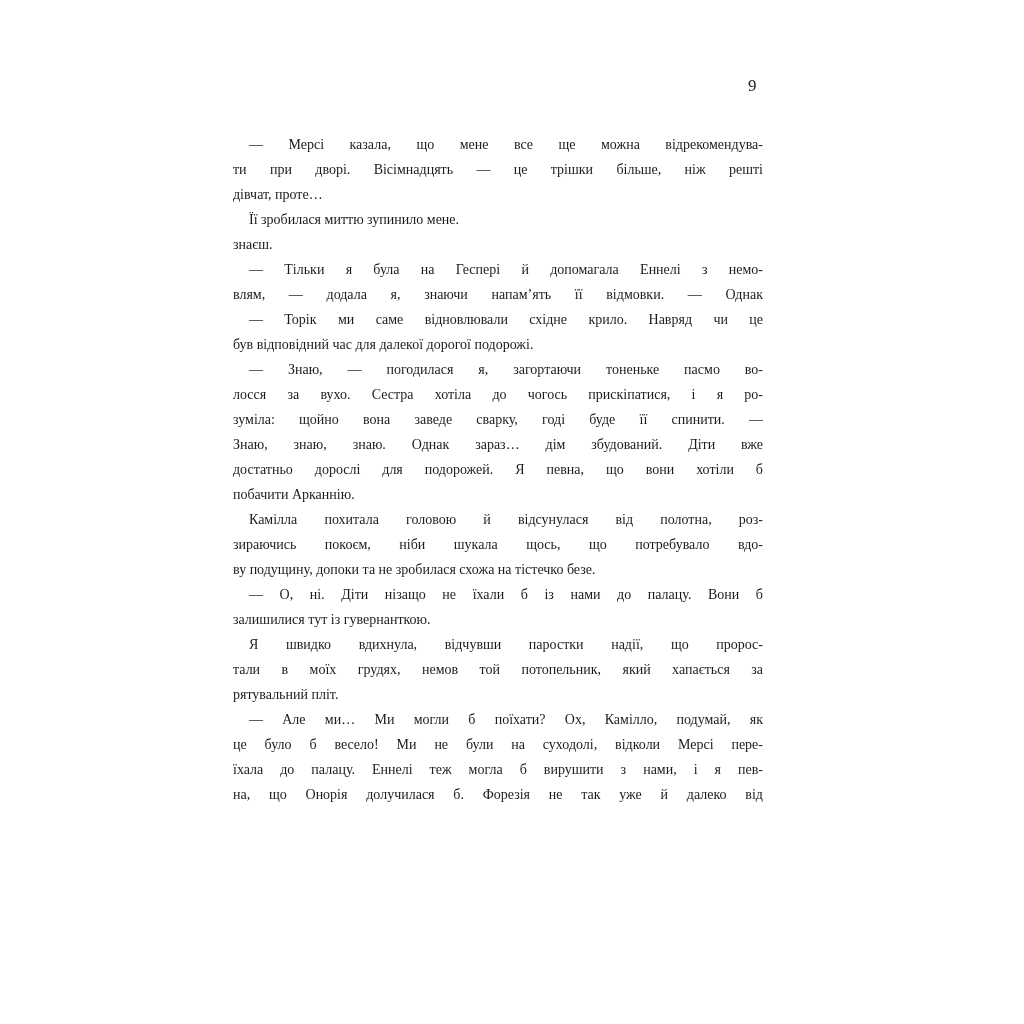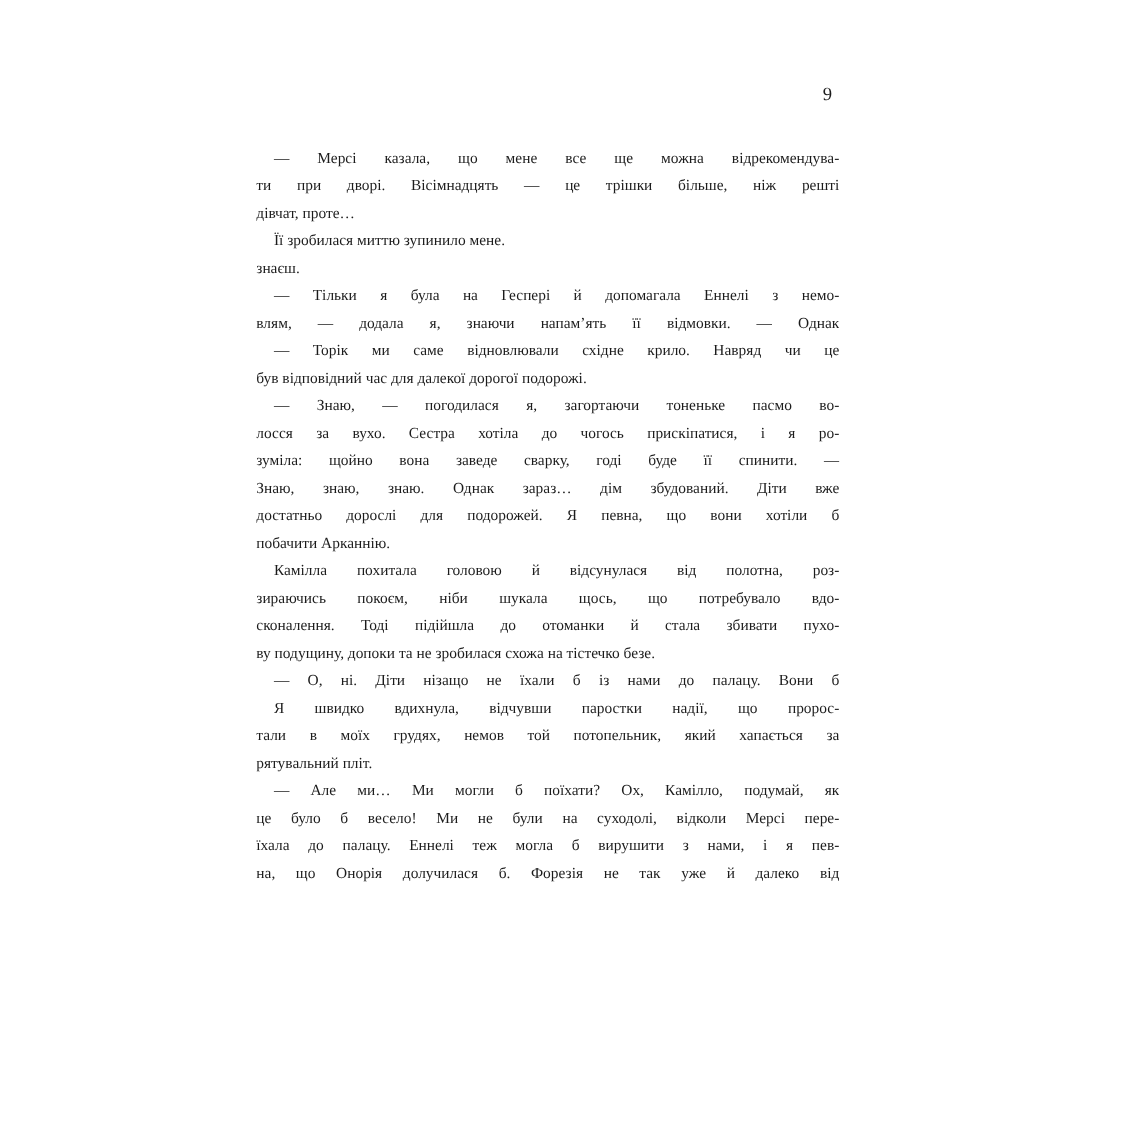--- a/index.html
+++ b/index.html
@@ -81,25 +81,25 @@
         <div class="line first">— Знаю, — погодилася я, загортаючи тоненьке пасмо во-</div>
         <div class="line">лосся за вухо. Сестра хотіла до чогось прискіпатися, і я ро-</div>
         <div class="line">зуміла: щойно вона заведе сварку, годі буде її спинити. —</div>
         <div class="line">Знаю, знаю, знаю. Однак зараз… дім збудований. Діти вже</div>
         <div class="line">достатньо дорослі для подорожей. Я певна, що вони хотіли б</div>
         <div class="line lastline">побачити Арканнію.</div>
       </div>
       <div class="paragraph">
         <div class="line first">Камілла похитала головою й відсунулася від полотна, роз-</div>
         <div class="line">зираючись покоєм, ніби шукала щось, що потребувало вдо-</div>
-        <div class="line">сконалення. Тоді підійшла до отоманки й стала збивати пухо-</div>
         <div class="line lastline">ву подущину, допоки та не зробилася схожа на тістечко безе.</div>
       </div>
       <div class="paragraph">
         <div class="line first">— О, ні. Діти нізащо не їхали б із нами до палацу. Вони б</div>
+        <div class="line lastline">залишилися тут із гувернанткою.</div>
       </div>
       <div class="paragraph">
         <div class="line first">Я швидко вдихнула, відчувши паростки надії, що пророс-</div>
         <div class="line">тали в моїх грудях, немов той потопельник, який хапається за</div>
         <div class="line lastline">рятувальний пліт.</div>
       </div>
       <div class="paragraph">
         <div class="line first">— Але ми… Ми могли б поїхати? Ох, Камілло, подумай, як</div>
         <div class="line">це було б весело! Ми не були на суходолі, відколи Мерсі пере-</div>
         <div class="line">їхала до палацу. Еннелі теж могла б вирушити з нами, і я пев-</div>

